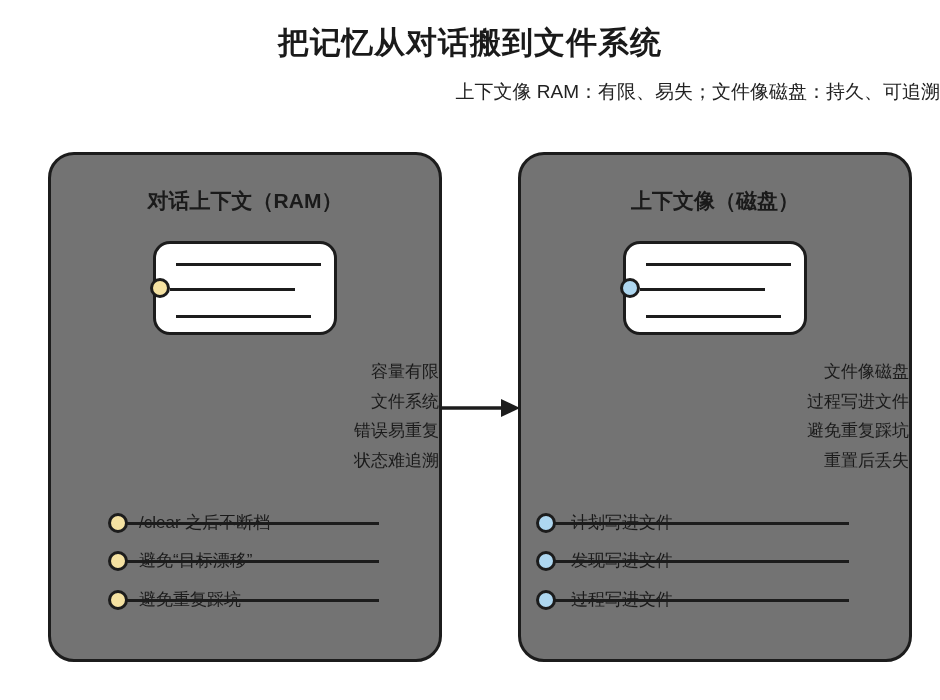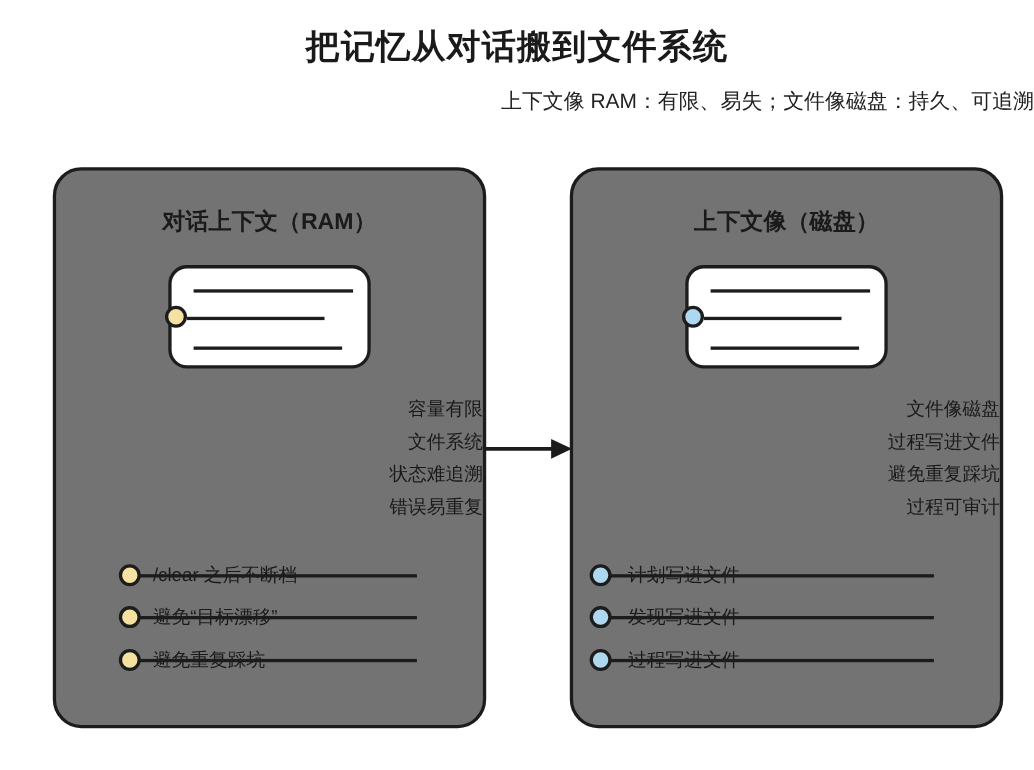--- a/index.html
+++ b/index.html
@@ -78,22 +78,22 @@
     <div class="card">
       <div class="card-line l1"></div>
       <div class="card-dot"></div>
       <div class="card-line l2"></div>
       <div class="card-line l3"></div>
     </div>
 
     <div class="traits">
       <div>容量有限</div>
       <div>文件系统</div>
+      <div>错误易重复</div>
       <div>状态难追溯</div>
-      <div>错误易重复</div>
     </div>
 
     <div class="milestone m1">
       <span class="ms-line"></span>
       <span class="ms-dot"></span>
       <span class="ms-text">/clear 之后不断档</span>
     </div>
     <div class="milestone m2">
       <span class="ms-line"></span>
       <span class="ms-dot"></span>
@@ -118,21 +118,21 @@
       <div class="card-line l1"></div>
       <div class="card-dot"></div>
       <div class="card-line l2"></div>
       <div class="card-line l3"></div>
     </div>
 
     <div class="traits">
       <div>文件像磁盘</div>
       <div>过程写进文件</div>
       <div>避免重复踩坑</div>
-      <div>过程可审计</div>
+      <div>重置后丢失</div>
     </div>
 
     <div class="milestone m1">
       <span class="ms-line"></span>
       <span class="ms-dot"></span>
       <span class="ms-text">计划写进文件</span>
     </div>
     <div class="milestone m2">
       <span class="ms-line"></span>
       <span class="ms-dot"></span>

